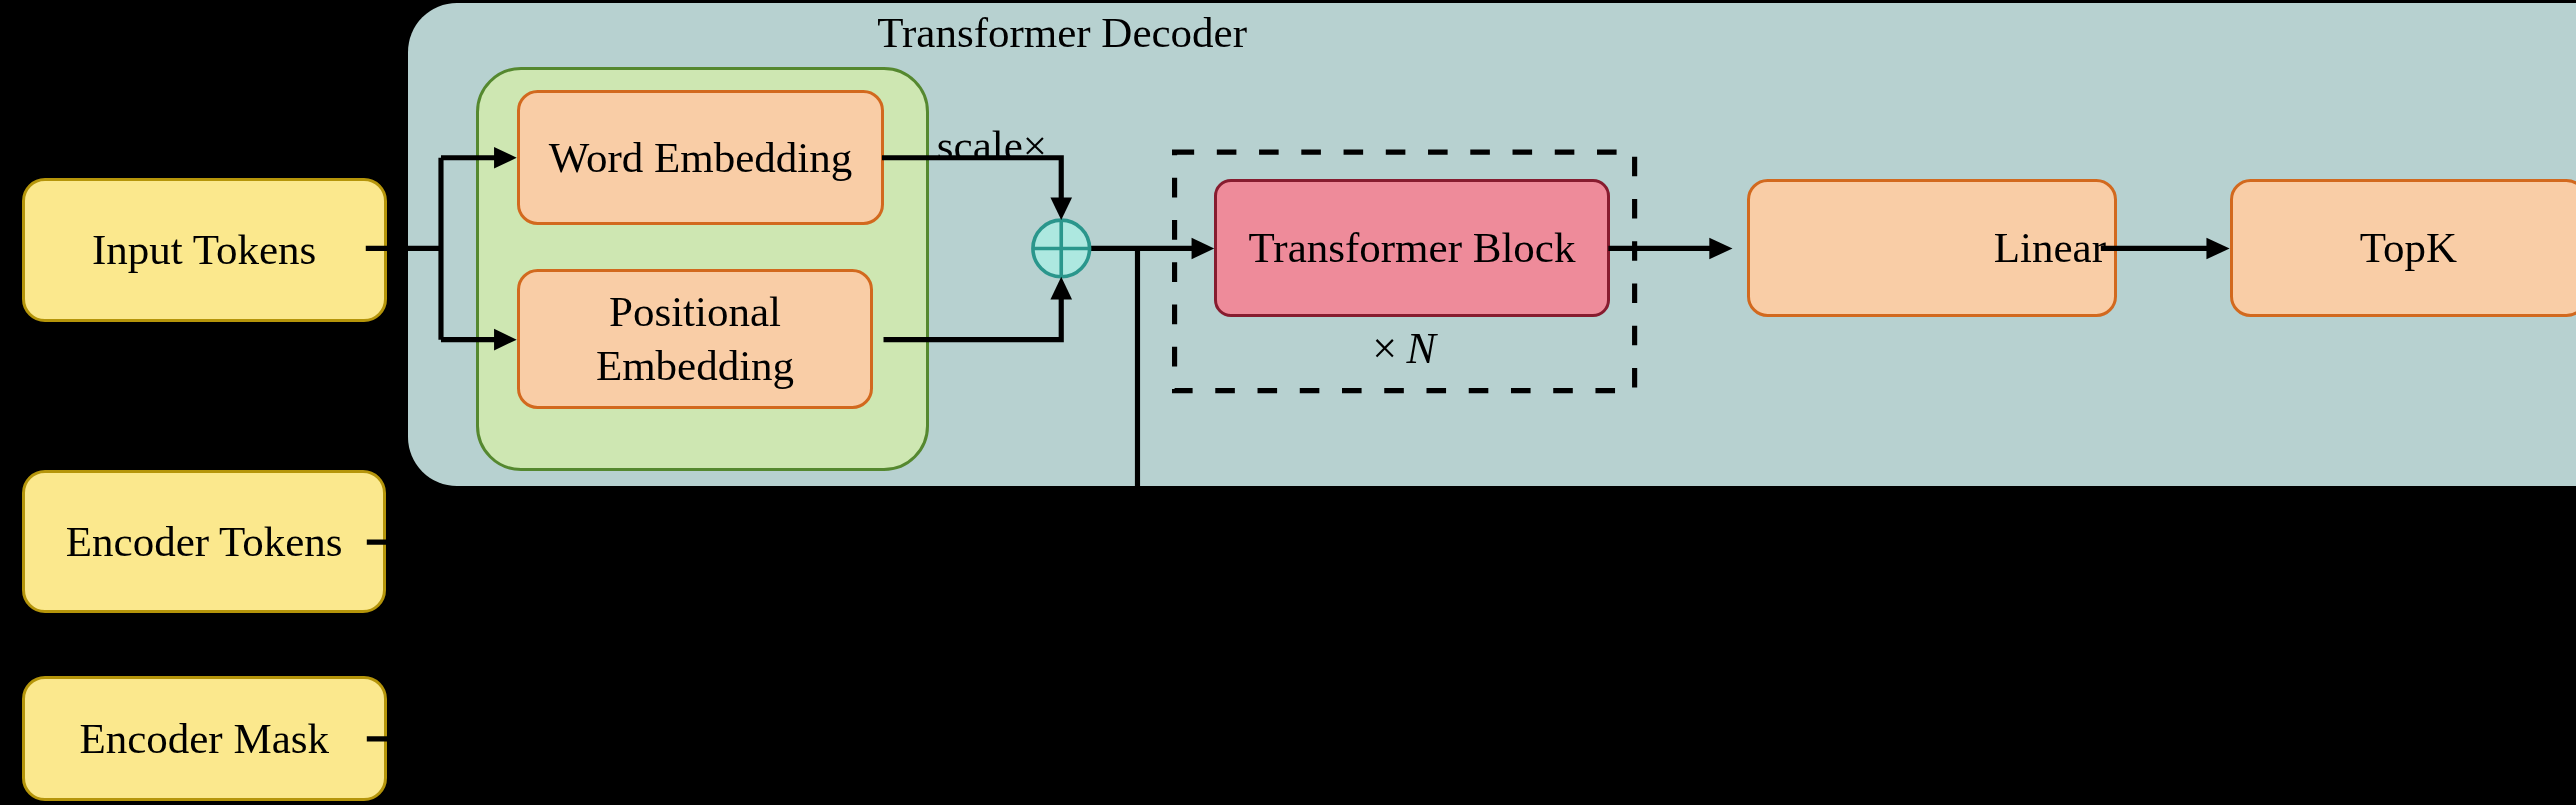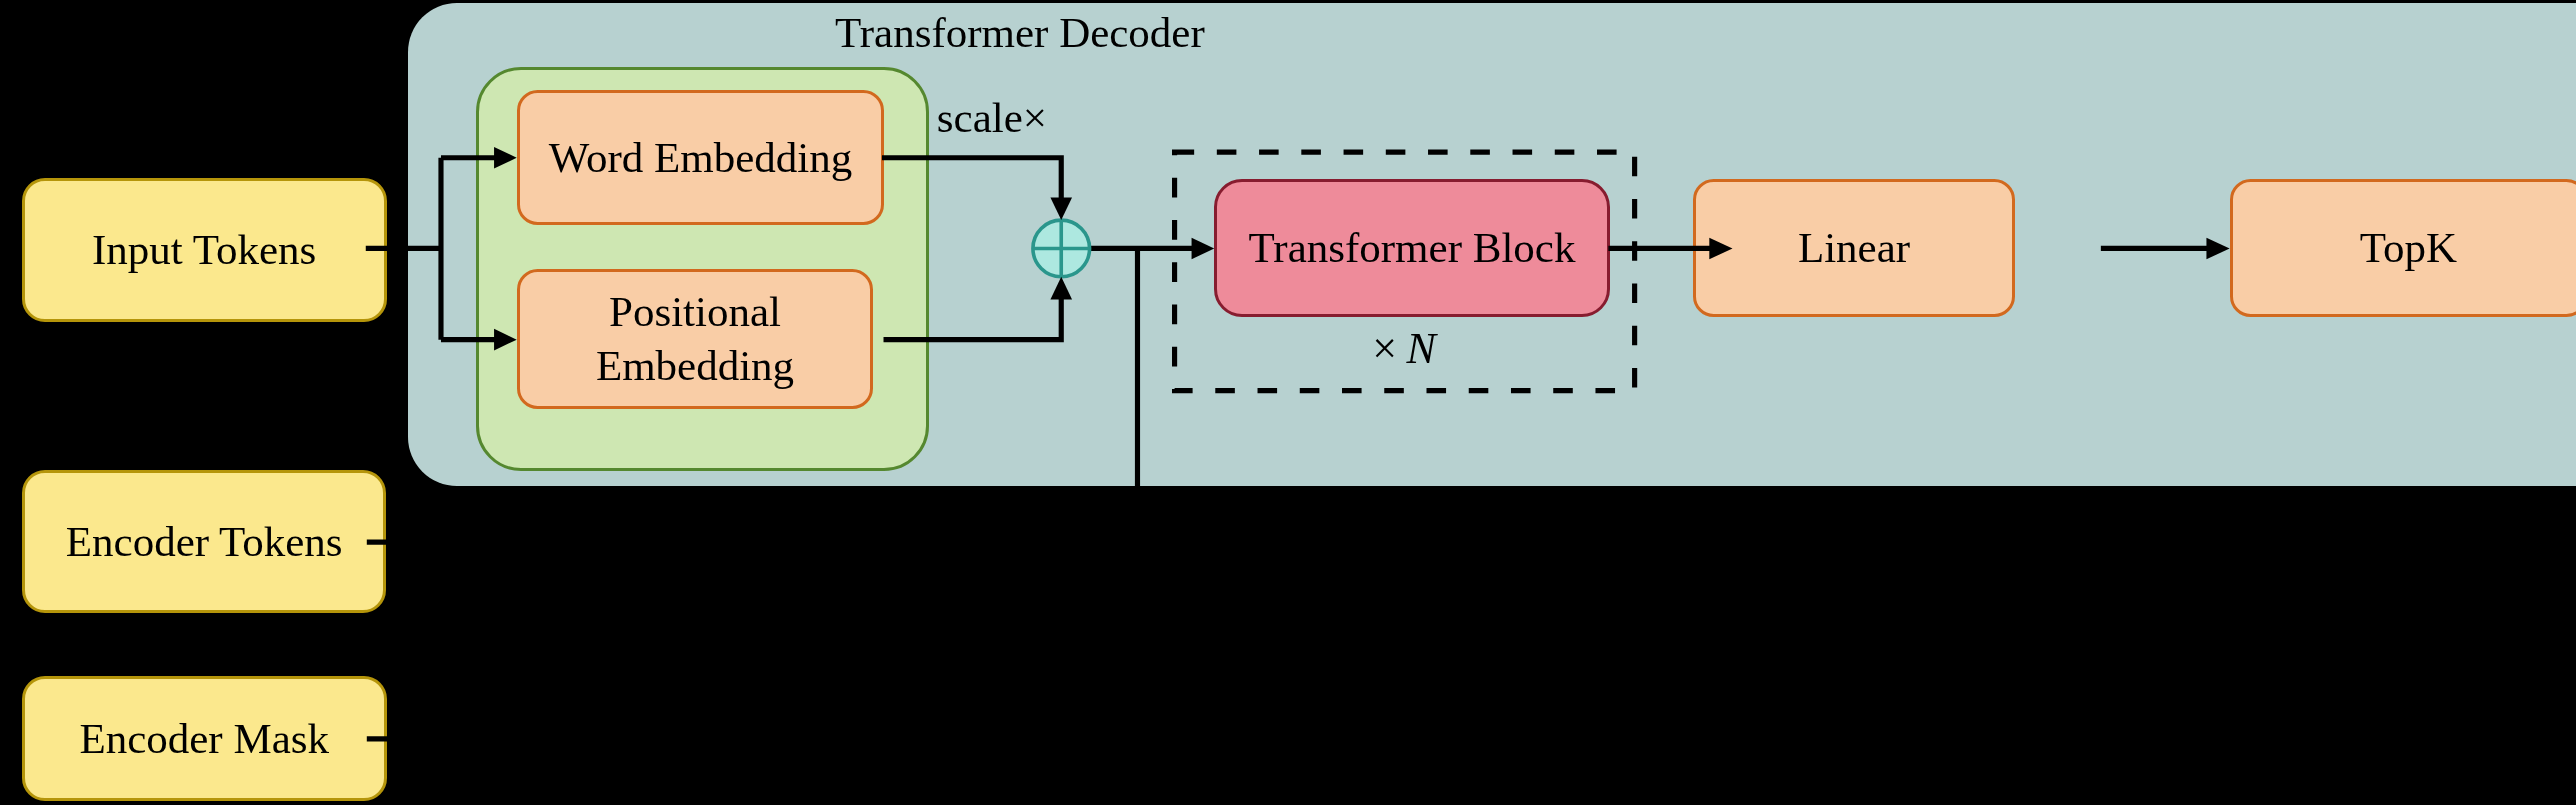--- a/index.html
+++ b/index.html
@@ -14,27 +14,27 @@
   .embed-group{
     position:absolute;left:476px;top:67px;width:453px;height:404px;
     background:#cee7b2;border:3.6px solid #55882f;border-radius:45px;box-sizing:border-box;
   }
   .node{
     position:absolute;display:flex;align-items:center;justify-content:center;
     text-align:center;font-size:43px;line-height:1.25;box-sizing:border-box;padding:0 8px;
   }
   .io{background:#fbe88d;border:3.6px solid #b5950a;border-radius:23px;margin-left:16px;}
   .proc{background:#f9cda6;border:3.1px solid #d2691e;border-radius:20.6px;}
-  .blockbox{background:#ee8b9a;border:3.6px solid #871c2f;border-radius:28px;}
+  .blockbox{background:#ee8b9a;border:3.6px solid #871c2f;border-radius:17px;}
   .title{
-    position:absolute;left:835px;top:11.3px;width:412px;text-align:left;
+    position:absolute;left:835px;top:11.3px;width:412px;text-align:right;
     font-size:43px;line-height:1.0;
   }
   .scale-label{
-    position:absolute;left:841px;top:96px;width:206px;text-align:right;
+    position:absolute;left:841px;top:124px;width:206px;text-align:right;
     font-size:43px;line-height:1.0;
   }
   .repeat-label{
     position:absolute;left:1301px;top:327px;width:206px;text-align:center;
     font-size:44px;line-height:1.0;
   }
   .repeat-label i{font-style:italic;margin-left:9.3px;}
   svg.connectors{position:absolute;left:0;top:0;width:3074px;height:806px;pointer-events:none;}
 </style>
 </head>
@@ -68,21 +68,21 @@
   <div class="scale-label">scale×</div>
 
   <div class="node blockbox" style="left:1214px;top:179px;width:396px;height:138px;">
     <span>Transformer Block</span>
   </div>
 
   <div class="repeat-label">
     <span>×</span><i>N</i>
   </div>
 
-  <div class="node proc" style="left:1693px;top:179px;width:322px;height:138px;">
+  <div class="node proc" style="left:1747px;top:179px;width:370px;height:138px;justify-content:flex-end;">
     <span>Linear</span>
   </div>
   <div class="node proc" style="left:2230px;top:179px;width:357px;height:138px;">
     <span>TopK</span>
   </div>
 
   <svg class="connectors" viewBox="0 0 5967 1564" xmlns="http://www.w3.org/2000/svg">
 
     <rect x="2280" y="295" width="893" height="463" fill="none" stroke="#000" stroke-width="10" stroke-dasharray="38 44"></rect>
 

